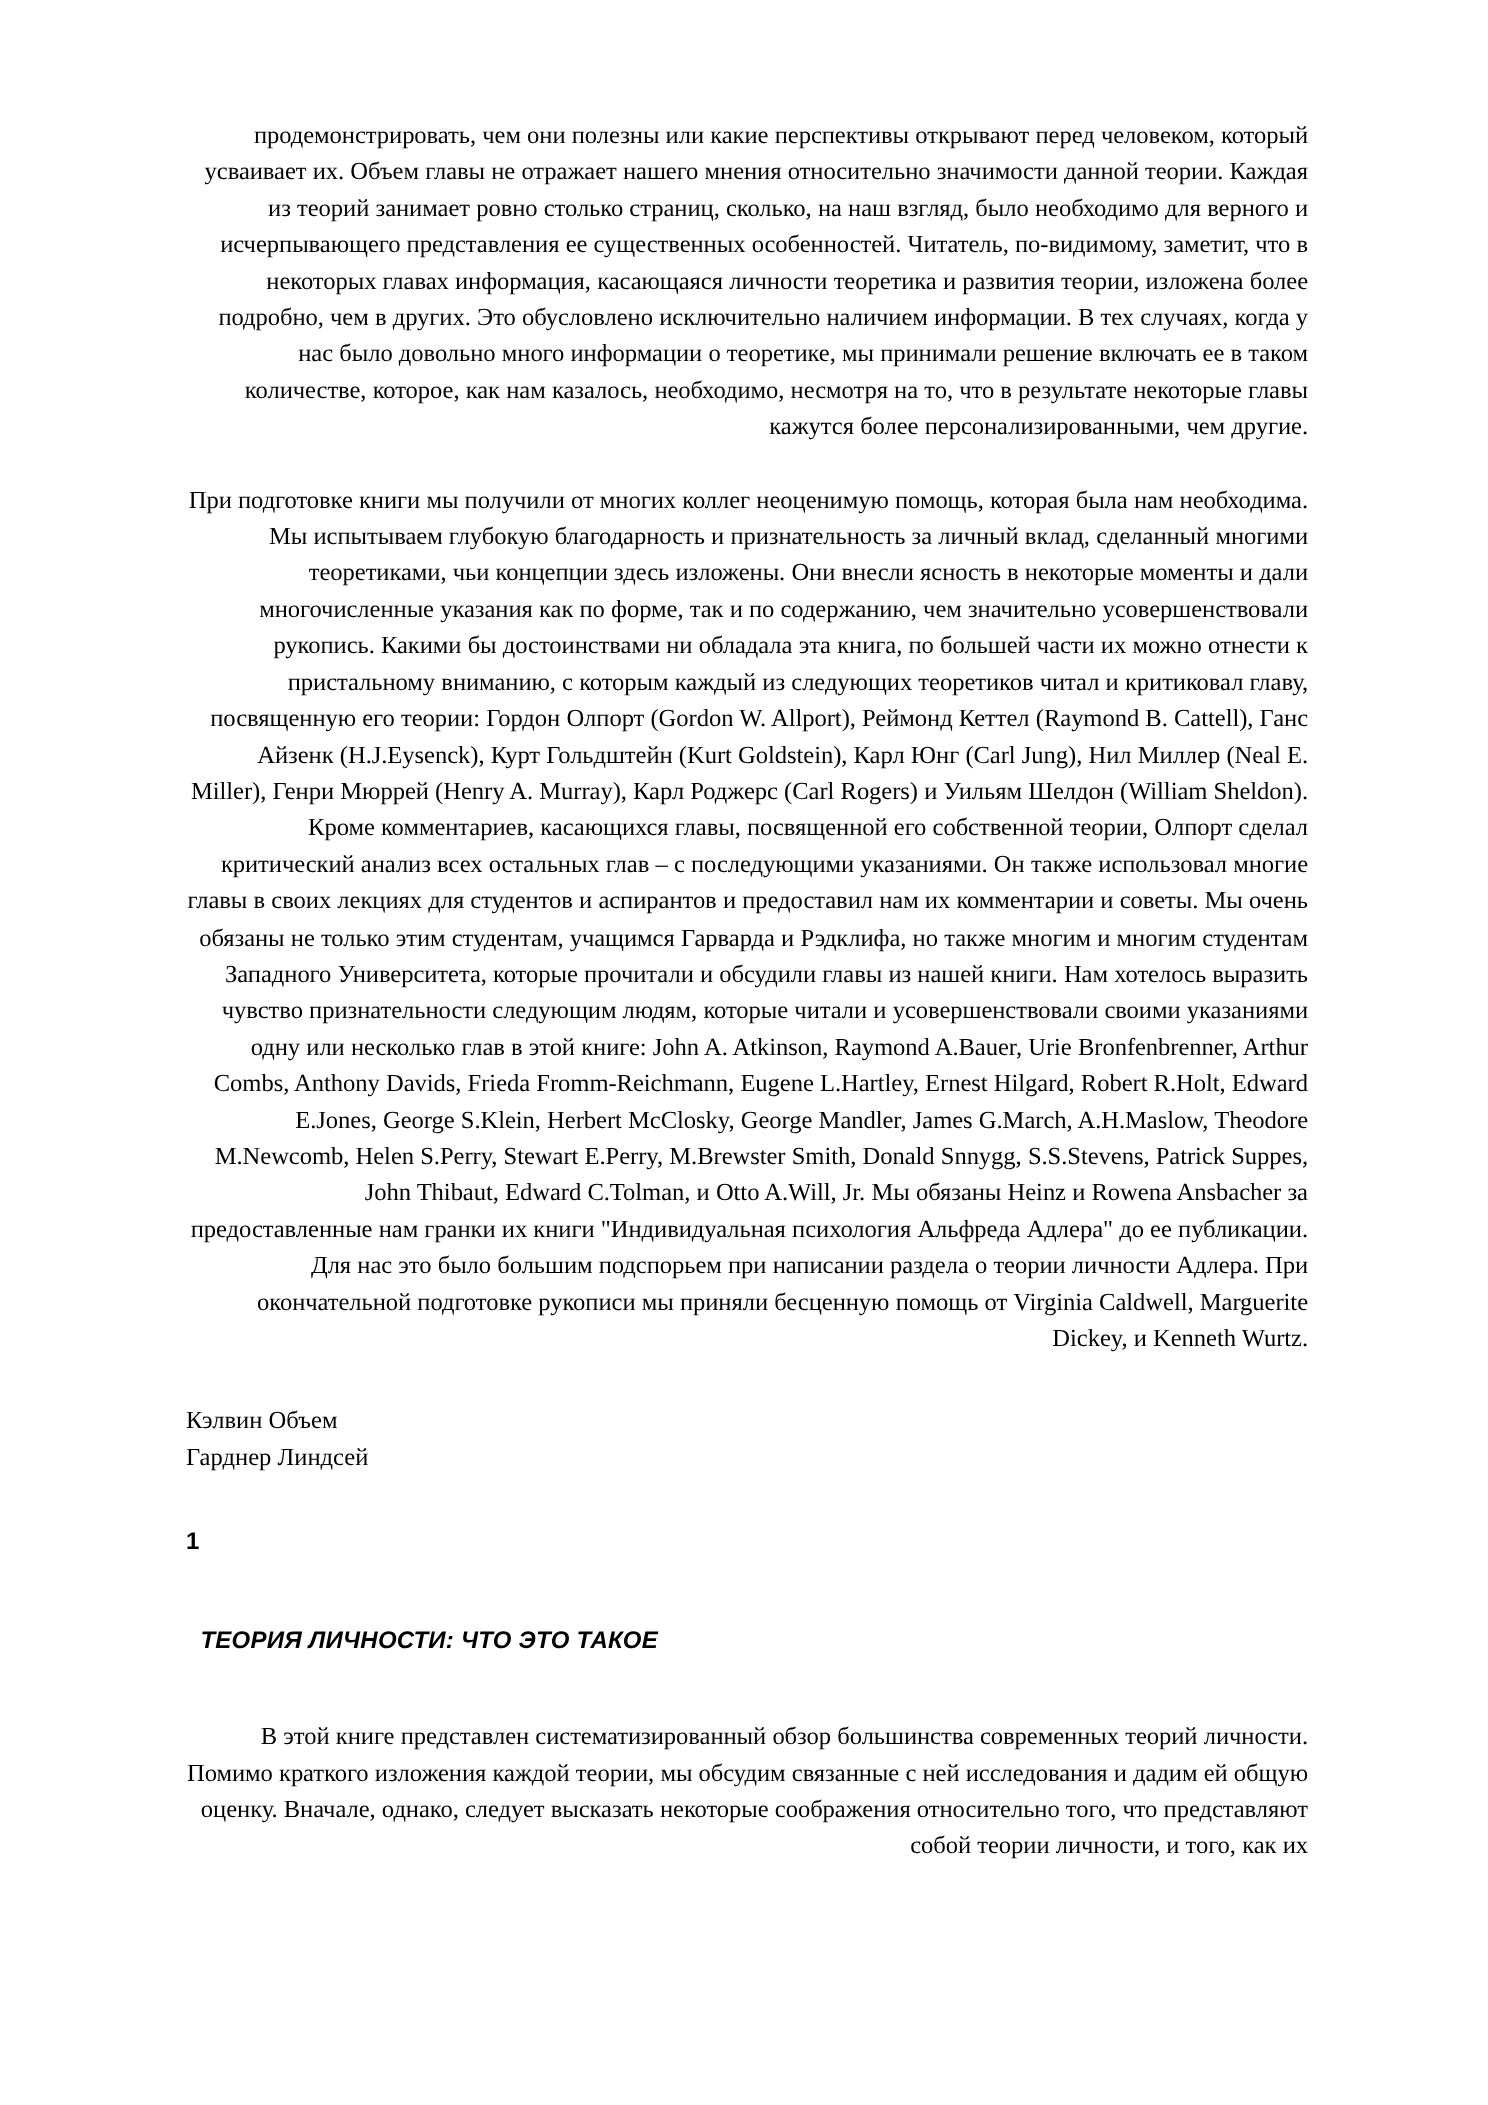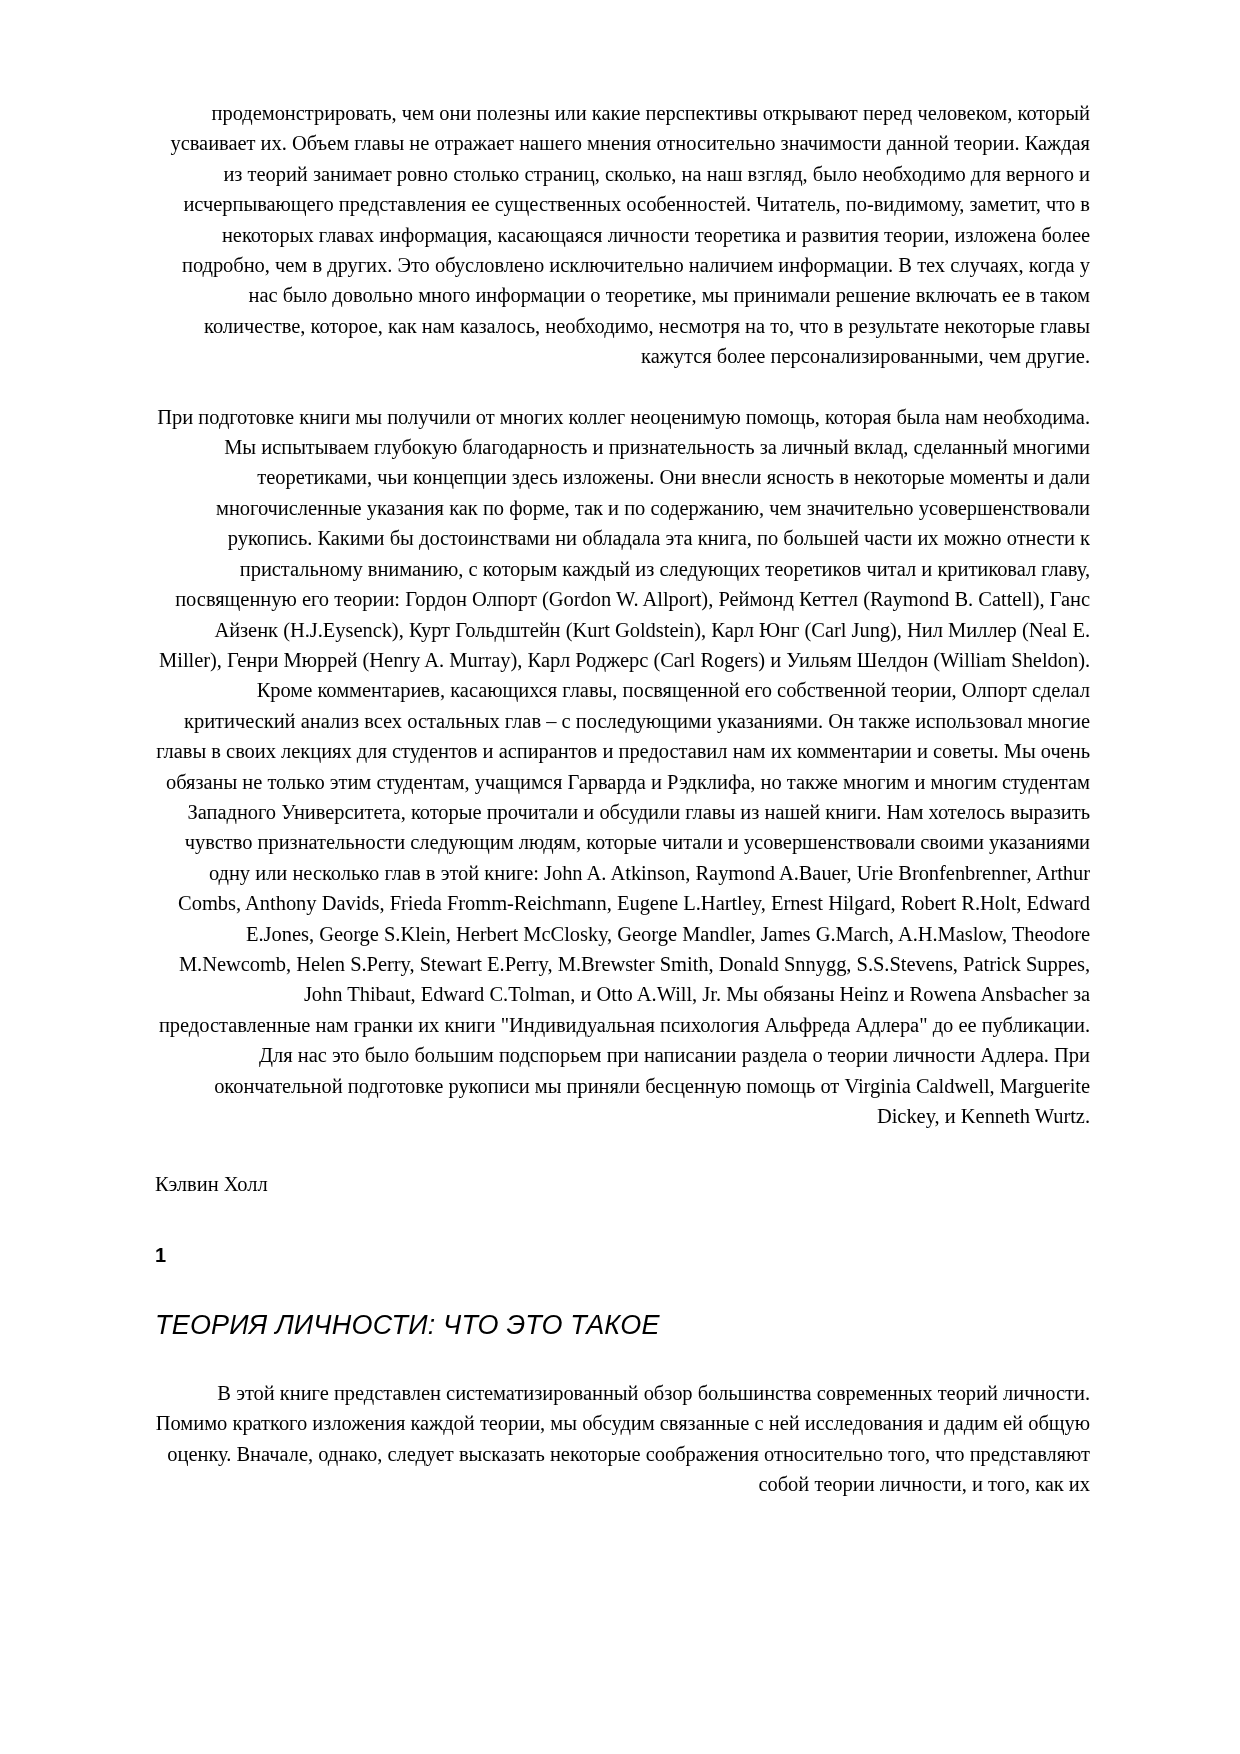--- a/index.html
+++ b/index.html
@@ -56,46 +56,47 @@
     font-weight: bold;
     font-size: 20px;
     line-height: 26px;
     margin: 0;
   }
   .gap-before-heading {
     height: 40px;
   }
   h1.chapter-title {
     font-family: "Liberation Sans", "DejaVu Sans", sans-serif;
-    font-weight: normal;
+    font-weight: bold;
     font-style: italic;
-    font-size: 27px;
+    font-size: 20px;
     line-height: 34px;
     letter-spacing: 0.2px;
-    margin: 0;
+    margin: 12px;
   }
   .gap-after-heading {
     height: 36px;
   }
 </style>
 </head>
 <body>
 
 <div class="page">
   <div class="content">
 
     <p class="body-text">продемонстрировать, чем они полезны или какие перспективы открывают перед человеком, который усваивает их. Объем главы не отражает нашего мнения относительно значимости данной теории. Каждая из теорий занимает ровно столько страниц, сколько, на наш взгляд, было необходимо для верного и исчерпывающего представления ее существенных особенностей. Читатель, по-видимому, заметит, что в некоторых главах информация, касающаяся личности теоретика и развития теории, изложена более подробно, чем в других. Это обусловлено исключительно наличием информации. В тех случаях, когда у нас было довольно много информации о теоретике, мы принимали решение включать ее в таком количестве, которое, как нам казалось, необходимо, несмотря на то, что в результате некоторые главы кажутся более персонализированными, чем другие.</p>
 
     <div class="gap-para"></div>
 
     <p class="body-text">При подготовке книги мы получили от многих коллег неоценимую помощь, которая была нам необходима. Мы испытываем глубокую благодарность и признательность за личный вклад, сделанный многими теоретиками, чьи концепции здесь изложены. Они внесли ясность в некоторые моменты и дали многочисленные указания как по форме, так и по содержанию, чем значительно усовершенствовали рукопись. Какими бы достоинствами ни обладала эта книга, по большей части их можно отнести к пристальному вниманию, с которым каждый из следующих теоретиков читал и критиковал главу, посвященную его теории: Гордон Олпорт (Gordon W. Allport), Реймонд Кеттел (Raymond B. Cattell), Ганс Айзенк (H.J.Eysenck), Курт Гольдштейн (Kurt Goldstein), Карл Юнг (Carl Jung), Нил Миллер (Neal E. Miller), Генри Мюррей (Henry A. Murray), Карл Роджерс (Carl Rogers) и Уильям Шелдон (William Sheldon). Кроме комментариев, касающихся главы, посвященной его собственной теории, Олпорт сделал критический анализ всех остальных глав – с последующими указаниями. Он также использовал многие главы в своих лекциях для студентов и аспирантов и предоставил нам их комментарии и советы. Мы очень обязаны не только этим студентам, учащимся Гарварда и Рэдклифа, но также многим и многим студентам Западного Университета, которые прочитали и обсудили главы из нашей книги. Нам хотелось выразить чувство признательности следующим людям, которые читали и усовершенствовали своими указаниями одну или несколько глав в этой книге: John A. Atkinson, Raymond A.Bauer, Urie Bronfenbrenner, Arthur Combs, Anthony Davids, Frieda Fromm-Reichmann, Eugene L.Hartley, Ernest Hilgard, Robert R.Holt, Edward E.Jones, George S.Klein, Herbert McClosky, George Mandler, James G.March, A.H.Maslow, Theodore M.Newcomb, Helen S.Perry, Stewart E.Perry, M.Brewster Smith, Donald Snnygg, S.S.Stevens, Patrick Suppes, John Thibaut, Edward C.Tolman, и Otto A.Will, Jr. Мы обязаны Heinz и Rowena Ansbacher за предоставленные нам гранки их книги "Индивидуальная психология Альфреда Адлера" до ее публикации. Для нас это было большим подспорьем при написании раздела о теории личности Адлера. При окончательной подготовке рукописи мы приняли бесценную помощь от Virginia Caldwell, Marguerite Dickey, и Kenneth Wurtz.</p>
 
     <div class="gap-sig"></div>
 
-    <p class="signature">Кэлвин Холл</p>
+    <p class="signature">Кэлвин Объем</p>
+    <p class="signature">Гарднер Линдсей</p>
 
     <div class="gap-before-number"></div>
 
     <p class="chapter-number">1</p>
 
     <div class="gap-before-heading"></div>
 
     <h1 class="chapter-title">ТЕОРИЯ ЛИЧНОСТИ: ЧТО ЭТО ТАКОЕ</h1>
 
     <div class="gap-after-heading"></div>

